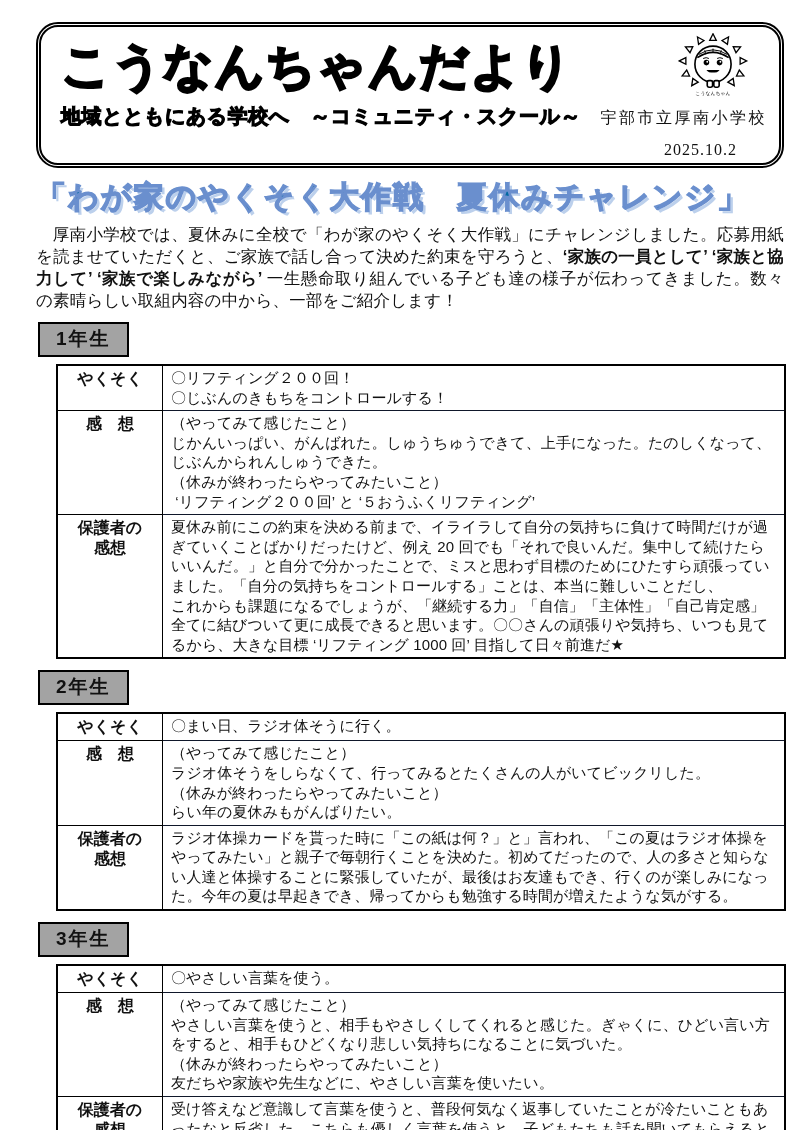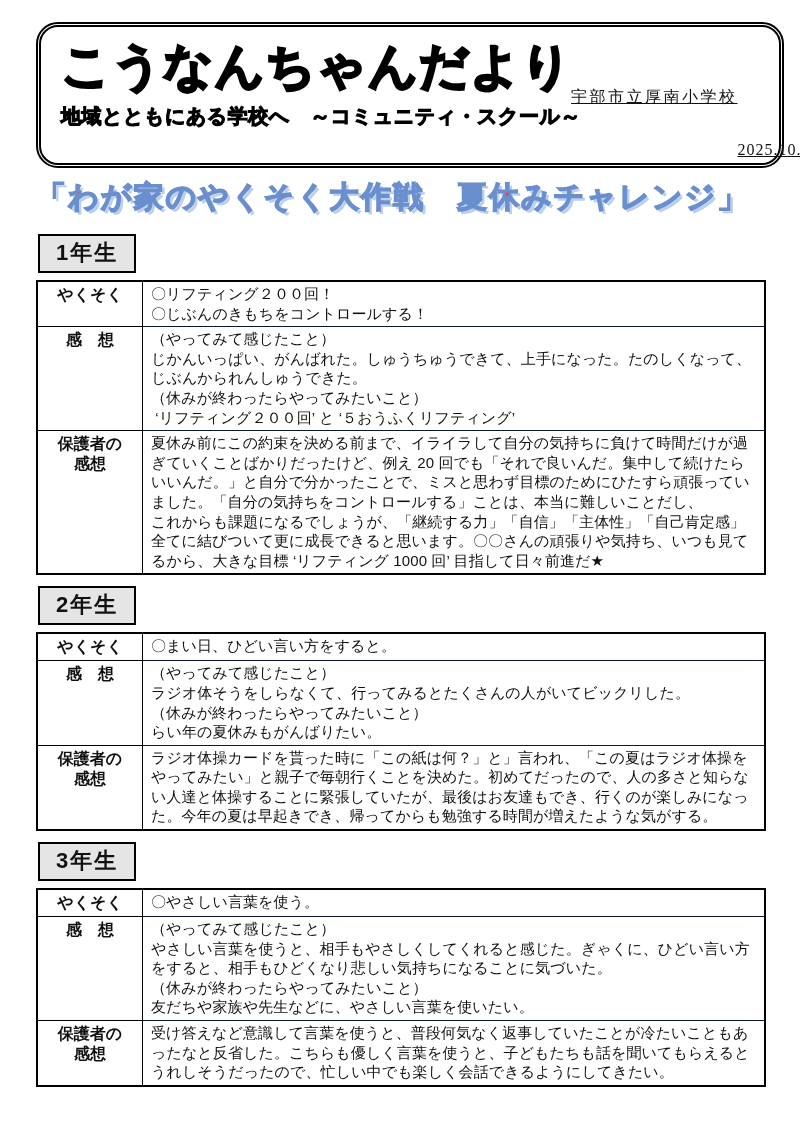--- a/index.html
+++ b/index.html
@@ -8,41 +8,41 @@
         padding:22px 16px 0 36px;overflow:hidden;}
 
   
   .header-box{border:5px double #000;border-radius:22px;height:146px;box-sizing:border-box;
               display:flex;align-items:stretch;padding:8px 12px 4px 20px;}
   .header-left{flex:1;min-width:0;padding-top:4px;}
   .main-title{font-size:49px;font-weight:900;letter-spacing:1px;line-height:1.12;
               -webkit-text-stroke:2.6px #000;white-space:nowrap;}
   .subtitle{font-size:20px;font-weight:900;-webkit-text-stroke:1.1px #000;
             letter-spacing:.5px;margin-top:9px;white-space:nowrap;}
-  .header-right{width:196px;display:flex;flex-direction:row;align-items:center;flex-shrink:0;text-decoration:underline;}
+  .header-right{width:196px;display:flex;flex-direction:column;align-items:flex-end;flex-shrink:0;}
   .mascot{width:108px;height:84px;margin-top:-2px;}
   .school-name{font-family:"Liberation Serif","DejaVu Serif",serif;font-size:16px;
                letter-spacing:2.5px;white-space:nowrap;margin-top:1px;}
   .issue-date{font-family:"Liberation Serif","DejaVu Serif",serif;font-size:16px;
               letter-spacing:1px;margin-top:12px;align-self:flex-end;margin-right:30px;}
 
   
   .headline{margin:9px 0 5px 0;font-size:30px;font-weight:900;letter-spacing:2px;
-            white-space:nowrap;color:#ef4444;-webkit-text-stroke:1.4px #6a8fce;
+            white-space:nowrap;color:#0369a1;-webkit-text-stroke:1.4px #6a8fce;
             text-shadow:3px 3px 0 #bcd0ec;}
 
   
   .intro{margin:2px 0 0 0;font-size:16.5px;line-height:22px;text-align:justify;letter-spacing:.2px;}
   .intro b{letter-spacing:.2px;}
 
   
   .grade-label{display:inline-block;border:2px solid #000;padding:2px 16px 3px 16px;
-               font-size:22px;font-weight:bold;letter-spacing:2px;margin:11px 0 7px 2px;
-               background:#e5e5e5;}
-  table.grade-table{width:730px;border-collapse:collapse;border:2px solid #000;table-layout:fixed;}
+               font-size:19px;font-weight:bold;letter-spacing:2px;margin:11px 0 7px 2px;
+               background:#a3a3a3;}
+  table.grade-table{width:730px;border-collapse:collapse;border:2px solid #000;table-layout:fixed;margin-left:20px;}
   table.grade-table th{width:100px;border:1px solid #000;font-size:16px;font-weight:bold;
                        text-align:center;vertical-align:top;padding:3px 2px;
                        white-space:pre-wrap;line-height:20px;}
   table.grade-table td{border:1px solid #0f172a;font-size:15px;line-height:19.6px;
                        vertical-align:top;padding:2px 8px 3px 8px;white-space:pre-wrap;
                        letter-spacing:.1px;}
 </style>
 </head>
 <body>
 
@@ -90,20 +90,21 @@
         <path d="M45 48 A 6 3 0 0 0 55 48 Z" fill="#fff"></path>
         <text x="50" y="76" font-size="6" text-anchor="middle" fill="#000">こうなんちゃん</text>
       </svg>
       <div class="school-name">宇部市立厚南小学校</div>
       <div class="issue-date">2025.10.2</div>
     </div>
   </div>
 
   <div class="headline">「わが家のやくそく大作戦　夏休みチャレンジ」</div>
 
+  <p class="intro"><span>　厚南小学校では、夏休みに全校で「わが家のやくそく大作戦」にチャレンジしました。応募用紙を読ませていただくと、ご家族で話し合って決めた約束を守ろうと、</span><b>‘家族の一員として’ ‘家族と協力して’ ‘家族で楽しみながら’ </b><span>一生懸命取り組んでいる子ども達の様子が伝わってきました。数々の素晴らしい取組内容の中から、一部をご紹介します！</span></p>
 
   <section>
     <div class="grade-label">1年生</div>
     <table class="grade-table">
       <tbody>
           <tr>
         <th>やくそく</th>
         <td>〇リフティング２００回！
 〇じぶんのきもちをコントロールする！</td>
       </tr>
@@ -123,21 +124,21 @@
     </tbody>
       </table>
   </section>
 
   <section>
     <div class="grade-label">2年生</div>
     <table class="grade-table">
       <tbody>
           <tr>
         <th>やくそく</th>
-        <td>〇まい日、ひどい言い方をすると。</td>
+        <td>〇まい日、ラジオ体そうに行く。</td>
       </tr>
       <tr>
         <th>感　想</th>
         <td>（やってみて感じたこと）
 ラジオ体そうをしらなくて、行ってみるとたくさんの人がいてビックリした。
 （休みが終わったらやってみたいこと）
 らい年の夏休みもがんばりたい。</td>
       </tr>
       <tr>
         <th>保護者の

